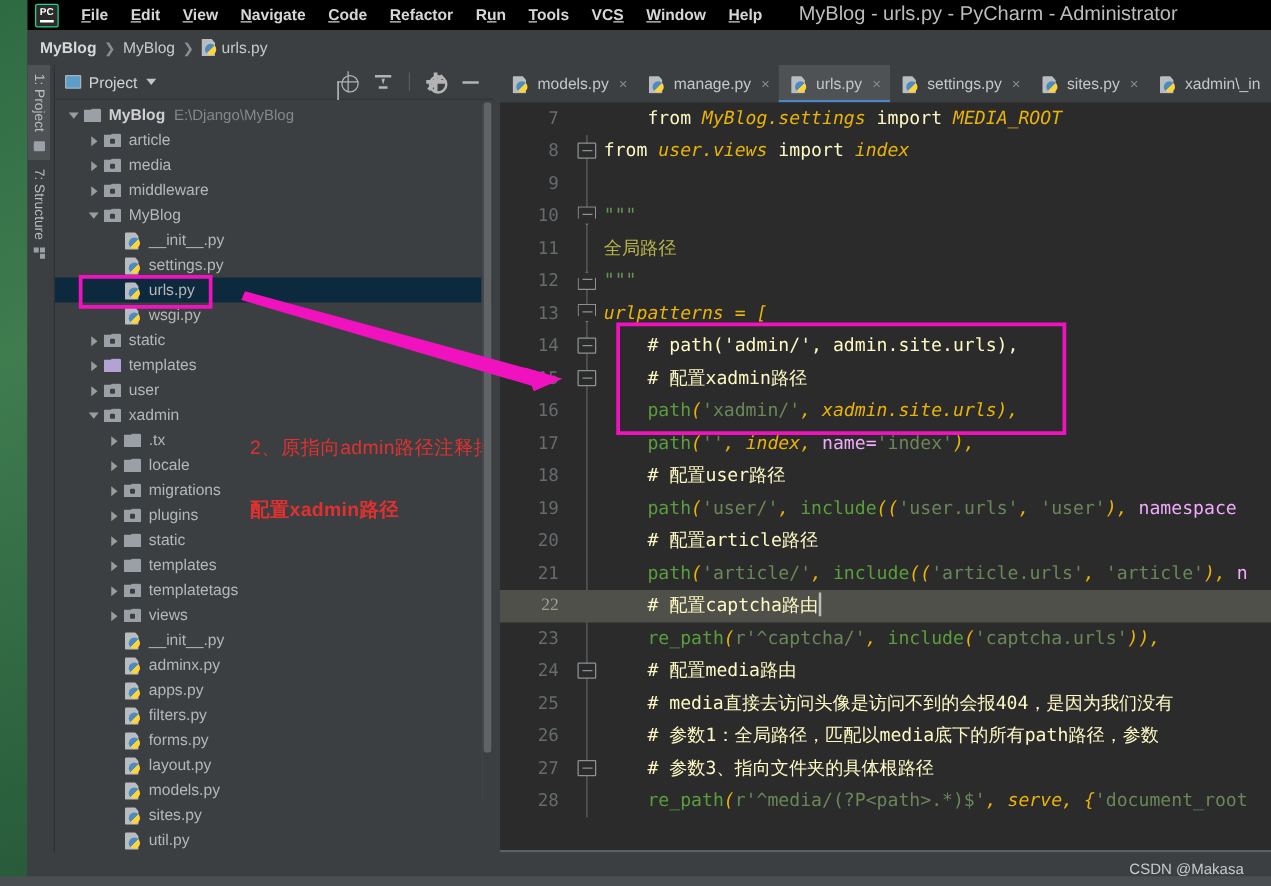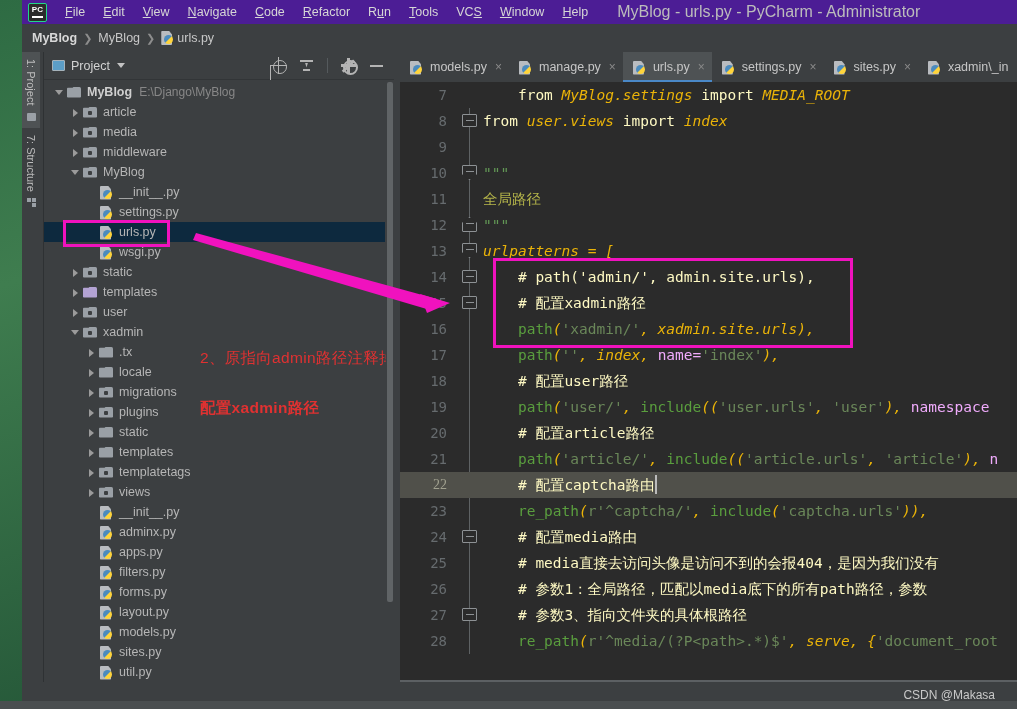--- a/index.html
+++ b/index.html
@@ -18,41 +18,42 @@
   }
   .desktop-ghost{
     position:absolute; left:0; top:2px; width:20px; height:52px;
     color:#c24a3a; font-size:11px; line-height:13px; overflow:hidden;
     font-family:"Liberation Sans",sans-serif;
   }
 
   
   .titlebar{
     position:absolute; left:22px; top:0; width:995px; height:24px;
-    background:#4c1d95; color:#bbbbbb;
+    background:#000000; color:#bbbbbb;
     display:flex; align-items:center; font-size:12.5px;
   }
   .pc-logo{
     width:19px; height:19px; margin:0 9px 0 6px;
     border:1.5px solid #21d789; border-radius:2px;
     background:#2b2b2b; position:relative; flex:none;
   }
   .pc-logo span{
     position:absolute; left:0; right:0; top:1px; text-align:center;
     font-size:8px; font-weight:bold; color:#ffffff; letter-spacing:.2px;
     font-family:"Liberation Sans",sans-serif;
   }
   .pc-logo i{
     position:absolute; left:3px; right:3px; bottom:3px; height:2px;
     background:#ffffff; display:block;
   }
   .menu{ display:flex; align-items:center; gap:0px; }
   .menu-item{
     padding:3px 9px; color:#d6d6d6; font-size:12.5px; cursor:default;
     white-space:nowrap;
+    font-weight:bold;
   }
   .menu-item u{ text-decoration:underline; }
   .win-title{
     margin-left:20px; color:#bcbcbc; font-size:16px; white-space:nowrap;
   }
 
   
   .breadcrumb{
     position:absolute; left:22px; top:24px; width:995px; height:28px;
     background:#3c3f41; display:flex; align-items:center;

